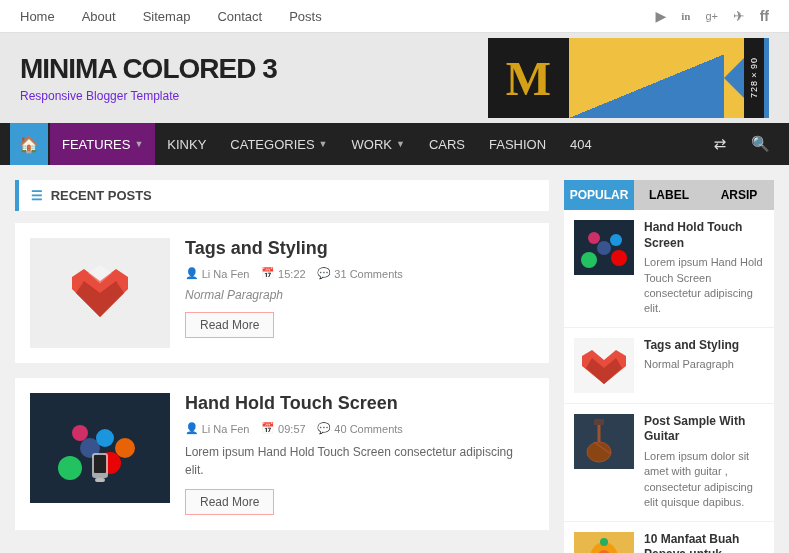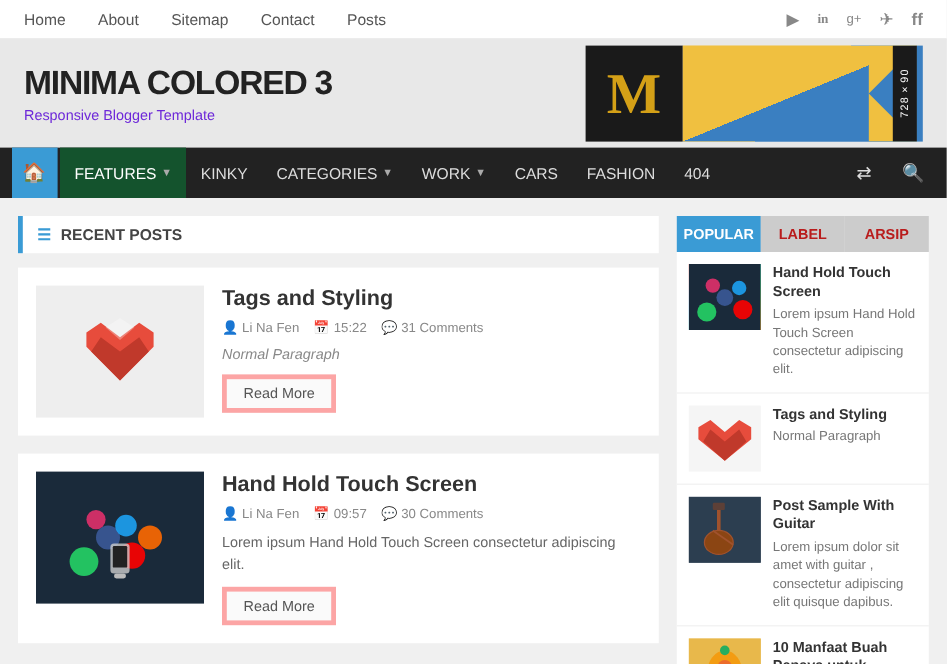--- a/index.html
+++ b/index.html
@@ -20,21 +20,21 @@
     .header-banner { display: flex; align-items: center; margin-left: auto; }
     .mc3-logo { background: #1a1a1a; padding: 8px 18px; display: flex; align-items: center; height: 80px; }
     .mc3-m { color: #d4a017; font-size: 48px; font-weight: bold; font-family: Georgia, serif; }
     .mc3-c3 { color: #fff; font-size: 48px; font-weight: bold; font-family: Georgia, serif; }
     .banner-right { background: linear-gradient(135deg, #f0c040 50%, #3a7fc1 50%); width: 200px; height: 80px; display: flex; align-items: center; justify-content: flex-end; padding-right: 5px; position: relative; overflow: hidden; }
 
     
     .main-nav { background: #222; display: flex; align-items: center; height: 42px; padding: 0 10px; }
     .main-nav .home-btn { background: #3a9bd5; width: 38px; height: 42px; display: flex; align-items: center; justify-content: center; color: #fff; font-size: 16px; margin-right: 2px; cursor: pointer; }
     .nav-item { color: #ddd; padding: 0 12px; height: 42px; display: flex; align-items: center; font-size: 13px; cursor: pointer; text-transform: uppercase; font-weight: 500; gap: 4px; }
-    .nav-item.active { background: #14532d; color: #fff; }
+    .nav-item.active { background: #701a75; color: #fff; }
     .nav-item .arrow { font-size: 9px; color: #aaa; }
     .nav-spacer { flex: 1; }
     .nav-right-icons { display: flex; align-items: center; gap: 5px; }
     .nav-icon-btn { color: #ddd; width: 36px; height: 42px; display: flex; align-items: center; justify-content: center; cursor: pointer; font-size: 15px; }
 
     
     .content-wrapper { display: flex; gap: 15px; padding: 15px 15px; max-width: 789px; margin: 0 auto; }
 
     
     .left-col { flex: 1; min-width: 0; }
@@ -44,29 +44,29 @@
     .post-card { background: #fff; margin-bottom: 15px; padding: 15px; display: flex; gap: 15px; }
     .post-thumb { width: 140px; height: 110px; flex-shrink: 0; overflow: hidden; background: #ddd; display: flex; align-items: center; justify-content: center; }
     .post-thumb.heart-bg { background: #eee; }
     .post-thumb.dark-bg { background: #1a2a3a; }
     .post-content { flex: 1; }
     .post-title { font-size: 18px; font-weight: bold; color: #333; margin-bottom: 8px; text-decoration: none; display: block; }
     .post-meta { font-size: 11px; color: #888; display: flex; gap: 12px; margin-bottom: 8px; align-items: center; }
     .post-meta span { display: flex; align-items: center; gap: 3px; }
     .post-excerpt { font-size: 12px; color: #666; margin-bottom: 10px; line-height: 1.5; }
     .post-paragraph { font-size: 12px; color: #888; font-style: italic; margin-bottom: 10px; }
-    .read-more-btn { border: 4px solid #fca5a5; padding: 5px 14px; font-size: 12px; color: #555; background: #fafafa; cursor: pointer; display: inline-block; }
+    .read-more-btn { border: 1px solid #fca5a5; padding: 5px 14px; font-size: 12px; color: #555; background: #fafafa; cursor: pointer; display: inline-block; }
 
     
     .heart-svg { width: 80px; height: 80px; }
 
     
     .right-col { width: 210px; flex-shrink: 0; }
     .tabs-header { display: flex; margin-bottom: 0; }
-    .tab-btn { flex: 1; padding: 8px 5px; text-align: center; font-size: 12px; font-weight: bold; text-transform: uppercase; cursor: pointer; background: #ccc; color: #b91c1c; border: none; }
+    .tab-btn { flex: 1; padding: 8px 5px; text-align: center; font-size: 12px; font-weight: bold; text-transform: uppercase; cursor: pointer; background: #ccc; color: #000000; border: none; }
     .tab-btn.active { background: #3a9bd5; color: #fff; }
 
     .sidebar-list { background: #fff; }
     .sidebar-item { display: flex; gap: 10px; padding: 10px; border-bottom: 1px solid #f0f0f0; }
     .sidebar-thumb { width: 60px; height: 55px; flex-shrink: 0; background: #ccc; overflow: hidden; display: flex; align-items: center; justify-content: center; }
     .sidebar-item-content { flex: 1; }
     .sidebar-item-title { font-size: 12px; font-weight: bold; color: #333; margin-bottom: 4px; line-height: 1.3; }
     .sidebar-item-excerpt { font-size: 11px; color: #777; line-height: 1.4; }
 
     
@@ -195,21 +195,21 @@
           <rect x="42" y="45" width="16" height="25" rx="3" fill="#ccc" opacity="0.8"></rect>
           <rect x="44" y="47" width="12" height="18" rx="1" fill="#222"></rect>
           <rect x="45" y="70" width="10" height="4" rx="2" fill="#bbb"></rect>
         </svg>
       </div>
       <div class="post-content">
         <a class="post-title">Hand Hold Touch Screen</a>
         <div class="post-meta">
           <span>👤 <span>Li Na Fen</span></span>
           <span>📅 <span>09:57</span></span>
-          <span>💬 <span>30 Comments</span></span>
+          <span>💬 <span>40 Comments</span></span>
         </div>
         <div class="post-excerpt">Lorem ipsum Hand Hold Touch Screen consectetur adipiscing elit.</div>
         <button class="read-more-btn">Read More</button>
       </div>
     </div>
   </div>
 
   <div class="right-col">
     <div class="tabs-header">
       <button class="tab-btn active">Popular</button>

